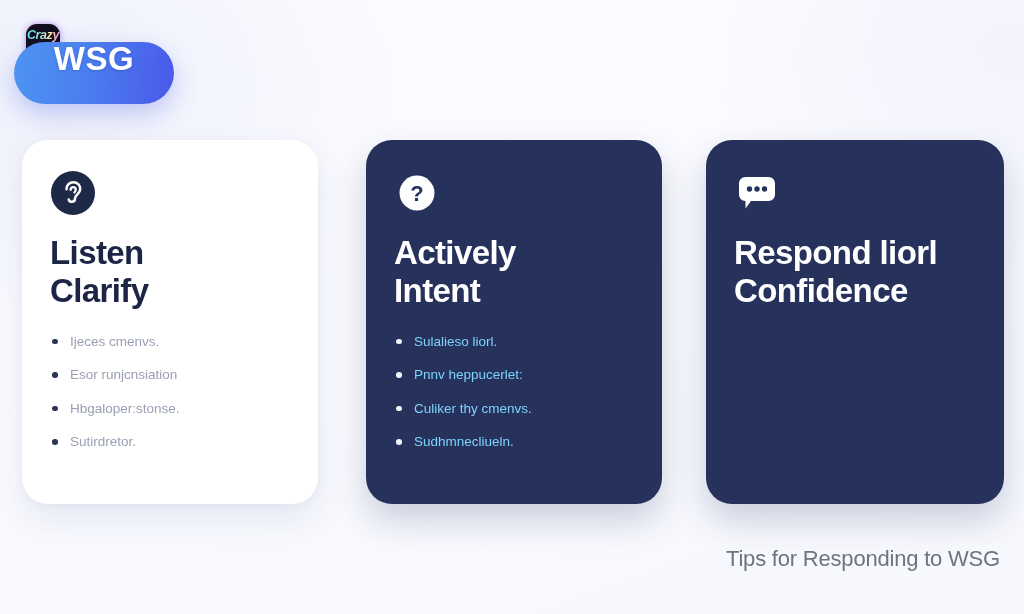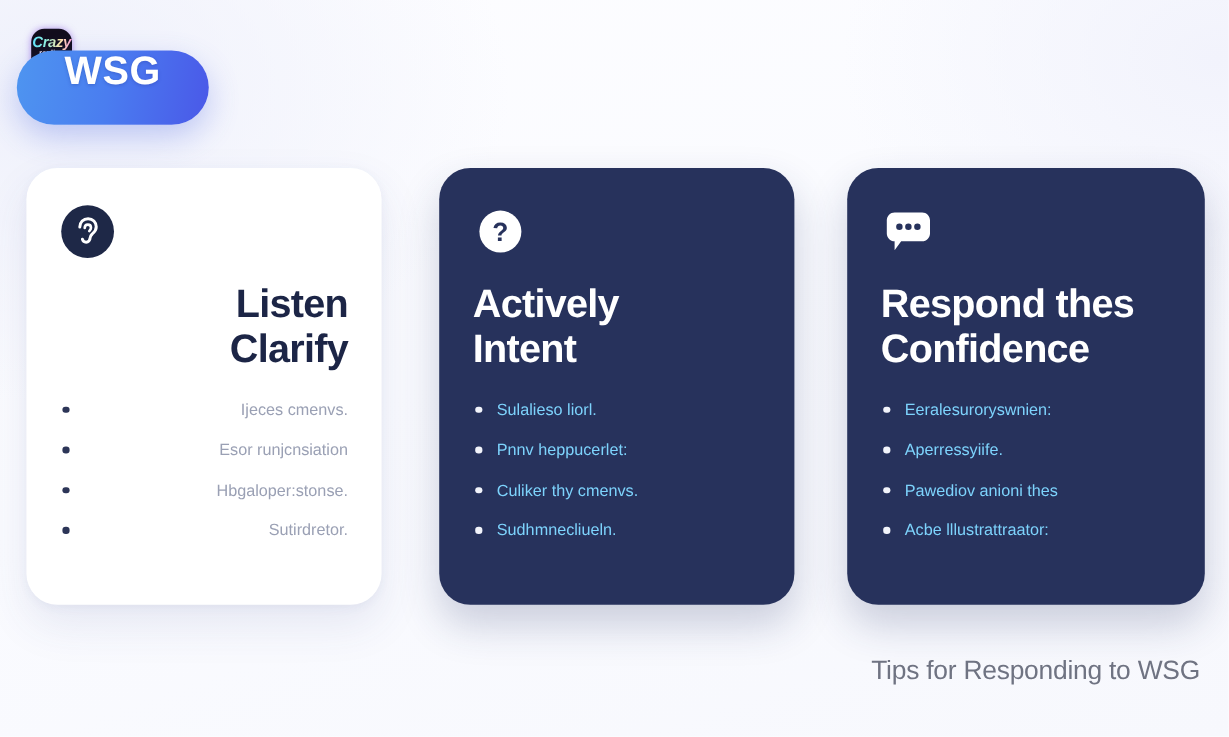--- a/index.html
+++ b/index.html
@@ -103,21 +103,20 @@
     top: 140px;
     width: 296px;
     height: 364px;
     border-radius: 26px;
     padding: 30px 28px 24px 28px;
   }
   .card.light {
     left: 22px;
     background: #ffffff;
     box-shadow: 0 16px 36px rgba(60,72,140,.10), 0 2px 8px rgba(60,72,140,.05);
-    text-align: right;
   }
   .card.dark {
     background: #27325c;
     box-shadow: 0 16px 34px rgba(35,48,100,.22);
   }
   #card-clarify  { left: 366px; }
   #card-respond  { left: 706px; width: 298px; }
 
   
   .icon-badge {
@@ -233,26 +232,20 @@
   <div class="card dark" id="card-respond">
     <span class="icon-badge">
       <svg viewBox="0 0 46 46" xmlns="http://www.w3.org/2000/svg">
         <path d="M5 13.5c0-3.6 2.9-6.5 6.5-6.5h23c3.6 0 6.5 2.9 6.5 6.5v11c0 3.6-2.9 6.5-6.5 6.5H17l-5.5 7.5V31H11.5C7.9 31 5 28.1 5 24.5z" fill="#ffffff"></path>
         <circle cx="15.5" cy="19" r="2.7" fill="#27325c"></circle>
         <circle cx="23" cy="19" r="2.7" fill="#27325c"></circle>
         <circle cx="30.5" cy="19" r="2.7" fill="#27325c"></circle>
       </svg>
     </span>
     <div class="card-title">
-      <span>Respond thes</span><br>
+      <span>Respond liorl</span><br>
       <span>Confidence</span>
     </div>
-    <ul class="bullets">
-      <li>Eeralesuroryswnien:</li>
-      <li>Aperressyiife.</li>
-      <li>Pawediov anioni thes</li>
-      <li>Acbe lllustrattraator:</li>
-    </ul>
   </div>
 
   <div id="footer-caption">Tips for Responding to WSG</div>
 
 </div>
 
 </body></html>

